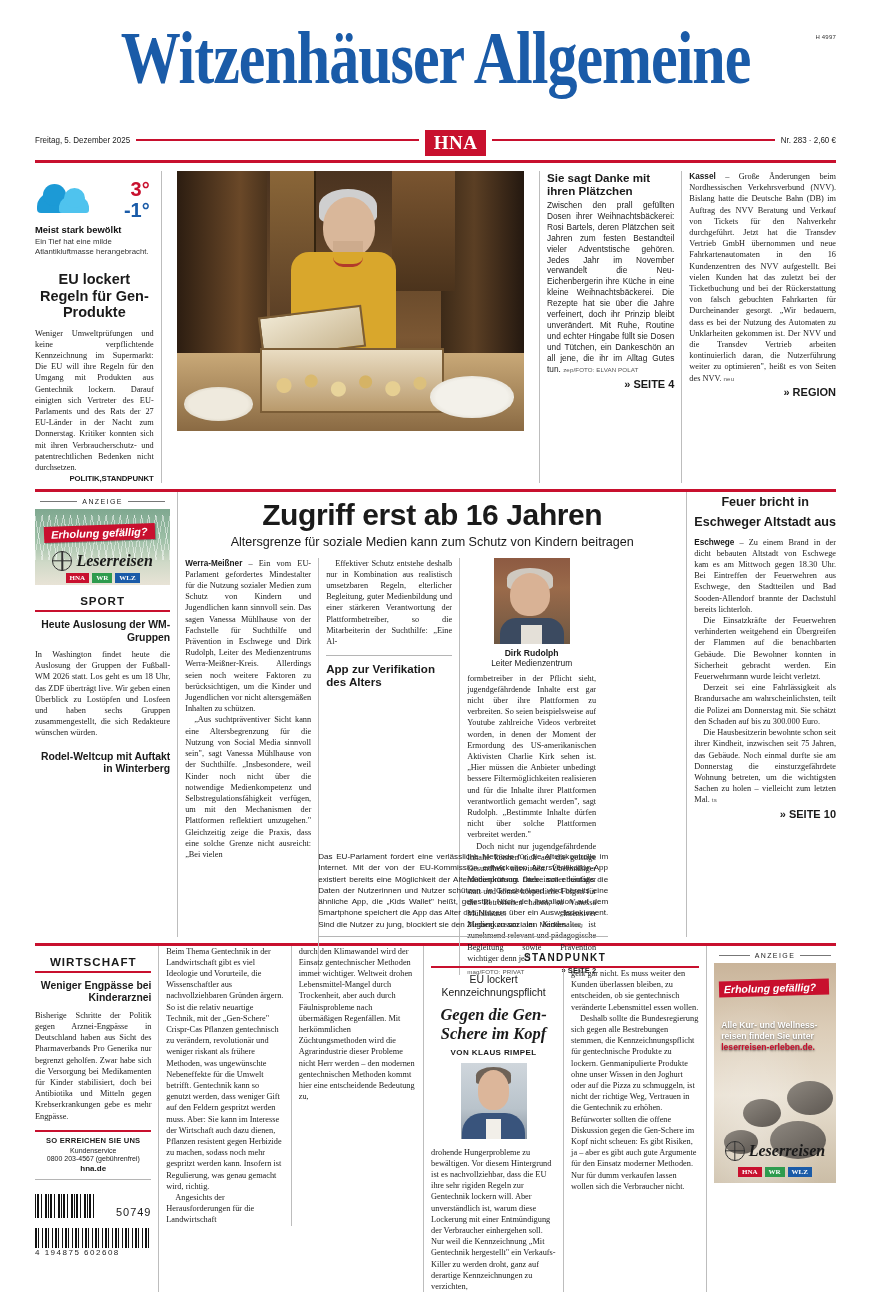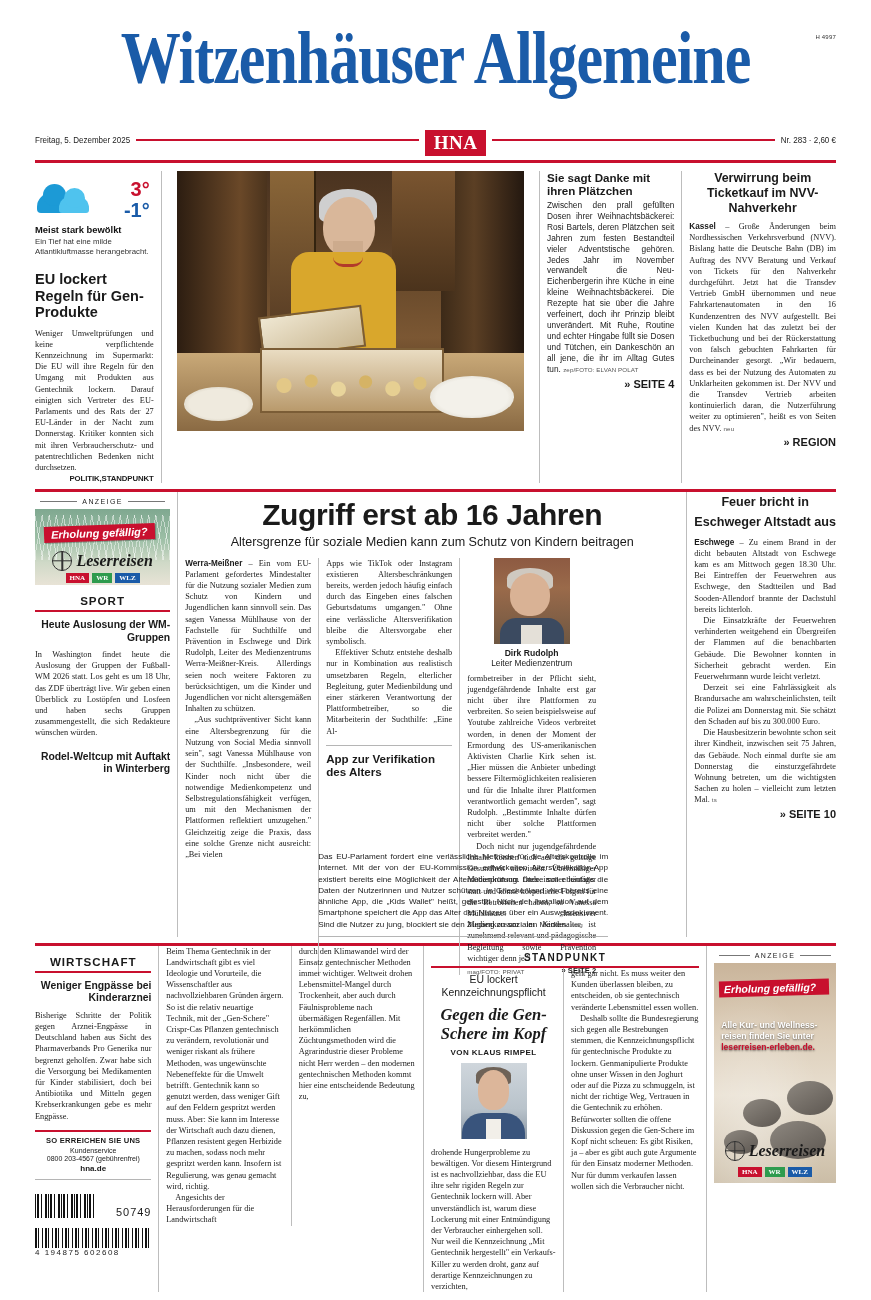--- a/index.html
+++ b/index.html
@@ -116,21 +116,21 @@
   .w-title {
     font-family: "Liberation Sans", sans-serif; font-weight: bold;
     font-size: 9.4px; margin-top: 3px; color: #111;
   }
   .w-desc {
     font-family: "Liberation Sans", sans-serif;
     font-size: 7.8px; line-height: 10px; margin-top: 2px; color: #333;
   }
   .eu-head {
     font-family: "Liberation Sans", sans-serif; font-weight: bold;
-    font-size: 14.5px; line-height: 16.5px; 
+    font-size: 14.5px; line-height: 16.5px; text-align: center;
     margin: 14px 0 7px 0;
   }
   .ref-bold {
     font-family: "Liberation Sans", sans-serif; font-weight: bold;
     font-size: 7.8px; text-align: right; margin-top: 1px;
     letter-spacing: -.1px;
   }
 
   
   .photo-wrap { width: 360px; margin: 0 8px; }
@@ -489,21 +489,20 @@
 
     <div class="col danke-col">
       <div class="danke-head">Sie sagt Danke mit ihren Plätzchen</div>
       <div class="danke-body"><span>Zwischen den prall gefüllten Dosen ihrer Weihnachtsbäckerei: Rosi Bartels, deren Plätzchen seit Jahren zum festen Bestandteil vieler Adventstische gehören. Jedes Jahr im November verwandelt die Neu-Eichenbergerin ihre Küche in eine kleine Weihnachtsbäckerei. Die Rezepte hat sie über die Jahre verfeinert, doch ihr Prinzip bleibt unverändert. Mit Ruhe, Routine und echter Hingabe füllt sie Dosen und Tütchen, ein Dankeschön an all jene, die ihr im Alltag Gutes tun.</span> <span class="credit-inline">zep/FOTO: ELVAN POLAT</span></div>
       <div class="seite-ref">» SEITE 4</div>
     </div>
 
     <div class="vline"></div>
 
     <div class="col nvv-col">
-      <div class="nvv-head">Verwirrung beim Ticketkauf im NVV-Nahverkehr</div>
       <div class="body-serif"><span class="place-lead">Kassel</span> <span>– Große Änderungen beim Nordhessischen Verkehrsverbund (NVV). Bislang hatte die Deutsche Bahn (DB) im Auftrag des NVV Beratung und Verkauf von Tickets für den Nahverkehr durchgeführt. Jetzt hat die Transdev Vertrieb GmbH übernommen und neue Fahrkartenautomaten in den 16 Kundenzentren des NVV aufgestellt. Bei vielen Kunden hat das zuletzt bei der Ticketbuchung und bei der Rückerstattung von falsch gebuchten Fahrkarten für Durcheinander gesorgt. „Wir bedauern, dass es bei der Nutzung des Automaten zu Unklarheiten gekommen ist. Der NVV und die Transdev Vertrieb arbeiten kontinuierlich daran, die Nutzerführung weiter zu optimieren", heißt es von Seiten des NVV.</span> <span class="credit-inline">neu</span></div>
       <div class="seite-ref">» REGION</div>
     </div>
   </div>
 
   <div style="padding:0 35px; margin-top:6px;">
       <div class="kicker-red-rule"></div>
     </div>
 
   <div class="midzone">
@@ -543,21 +542,20 @@
       <div class="main-3col">
 
         <div class="m-col">
           <div class="body-serif para first"><span class="place-lead">Werra-Meißner</span> <span>– Ein vom EU-Parlament gefordertes Mindestalter für die Nutzung sozialer Medien zum Schutz von Kindern und Jugendlichen kann sinnvoll sein. Das sagen Vanessa Mühlhause von der Fachstelle für Suchthilfe und Prävention in Eschwege und Dirk Rudolph, Leiter des Medienzentrums Werra-Meißner-Kreis. Allerdings seien noch weitere Faktoren zu berücksichtigen, um die Kinder und Jugendlichen vor nicht altersgemäßen Inhalten zu schützen.</span></div>
           <div class="body-serif para">„Aus suchtpräventiver Sicht kann eine Altersbegrenzung für die Nutzung von Social Media sinnvoll sein", sagt Vanessa Mühlhause von der Suchthilfe. „Insbesondere, weil Kinder noch nicht über die notwendige Medienkompetenz und Selbstregulationsfähigkeit verfügen, um mit den Mechanismen der Plattformen reflektiert umzugehen." Gleichzeitig zeige die Praxis, dass eine solche Grenze nicht ausreicht: „Bei vielen</div>
         </div>
 
         <div class="vline"></div>
 
         <div class="m-col">
-          <div class="body-serif para first">Apps wie TikTok oder Instagram existieren Altersbeschränkungen bereits, werden jedoch häufig einfach durch das Eingeben eines falschen Geburtsdatums umgangen." Ohne eine verlässliche Altersverifikation bleibe die Altersvorgabe eher symbolisch.</div>
           <div class="body-serif para">Effektiver Schutz entstehe deshalb nur in Kombination aus realistisch umsetzbaren Regeln, elterlicher Begleitung, guter Medienbildung und einer stärkeren Verantwortung der Plattformbetreiber, so die Mitarbeiterin der Suchthilfe: „Eine Al-</div>
           <div class="thin-rule" style="margin:8px 0 0 0;"></div>
           <div class="box-head">App zur Verifikation des Alters</div>
         </div>
 
         <div class="vline"></div>
 
         <div class="m-col wide">
           <div class="mugshot">
             <div class="mug-hair"></div>

